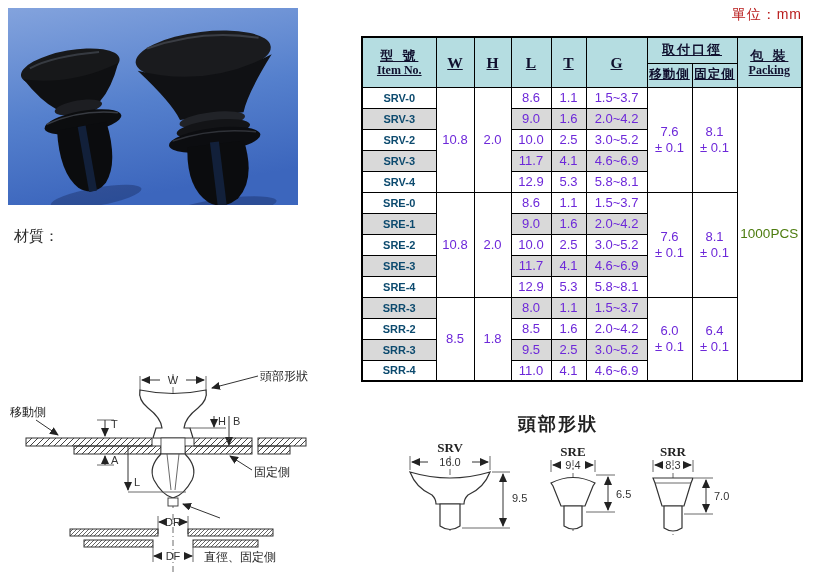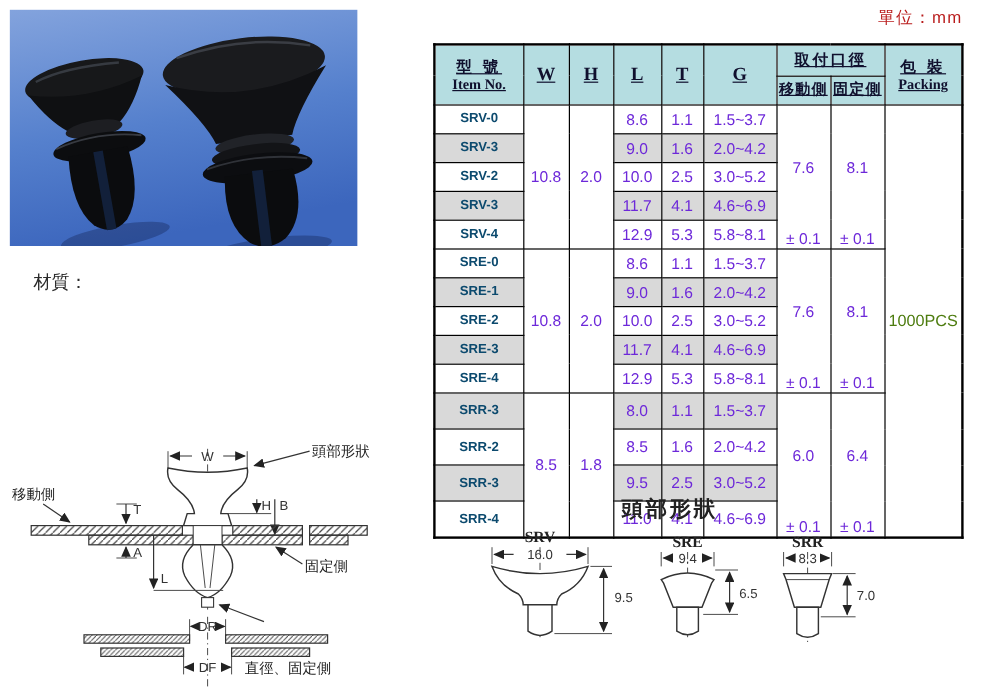--- a/index.html
+++ b/index.html
@@ -7,41 +7,41 @@
           font-family:"Liberation Sans",sans-serif;color:#222;}
 
   
   .unit{position:absolute;top:6px;right:38px;font-size:14px;color:#b91c1c;letter-spacing:1px;}
 
   
   .photo{position:absolute;left:8px;top:8px;}
 
   
   .notes{position:absolute;left:14px;top:224px;width:336px;font-size:15px;line-height:1.55;color:#2b2b2b;}
-  .note{display:flex;margin-bottom:4px;margin-left:14px;}
+  .note{display:flex;margin-bottom:4px;}
   .note-label{flex:0 0 auto;white-space:nowrap;}
   .note-text{flex:1 1 auto;}
 
   
   table.spec{position:absolute;left:361px;top:36px;border-collapse:collapse;table-layout:fixed;
              border:2px solid #000;background:#fff;}
   table.spec th,table.spec td{border:1px solid #000;text-align:center;vertical-align:middle;
              padding:0;overflow:hidden;}
   table.spec thead th{background:#b5dde1;color:#10102e;font-family:"Liberation Serif",serif;text-decoration:underline;}
   table.spec thead tr.r1{height:26px;} table.spec thead tr.r2{height:24px;}
   .hd .ln0{font-size:13px;font-weight:bold;letter-spacing:3px;line-height:1.25;}
   .hd .ln1{font-size:12px;font-weight:bold;line-height:1.1;letter-spacing:0;text-align:center;}
   .hd.en .ln0{font-size:15.5px;letter-spacing:0;}
   .hd.sub .ln0{font-size:12.5px;letter-spacing:1px;}
   .hd.cnonly .ln0{font-size:13px;letter-spacing:2px;}
   table.spec tbody tr{height:21px;}
   td.item{font-weight:bold;font-size:11px;color:#0c4a6e;}
   td.num{font-size:13px;color:#6d28d9;}
   td.sh{background:#d9d9d9;}
-  td.tol .ln0,td.tol .ln1{line-height:1.2;margin-top:44px;}
+  td.tol .ln0,td.tol .ln1{line-height:1.2;}
   td.pack{font-size:13.5px;color:#4d7c0f;}
 
   
   .xsec{position:absolute;left:8px;top:366px;}
   .hs-title{position:absolute;left:518px;top:412px;font-size:18px;font-weight:bold;
             letter-spacing:2px;color:#222;}
   .headshapes{position:absolute;left:388px;top:440px;}
   svg text{font-family:"Liberation Sans",sans-serif;fill:#222;}
   svg .dimtxt{font-size:11px;fill:#333;}
   svg .lbltxt{font-size:12px;fill:#222;}

